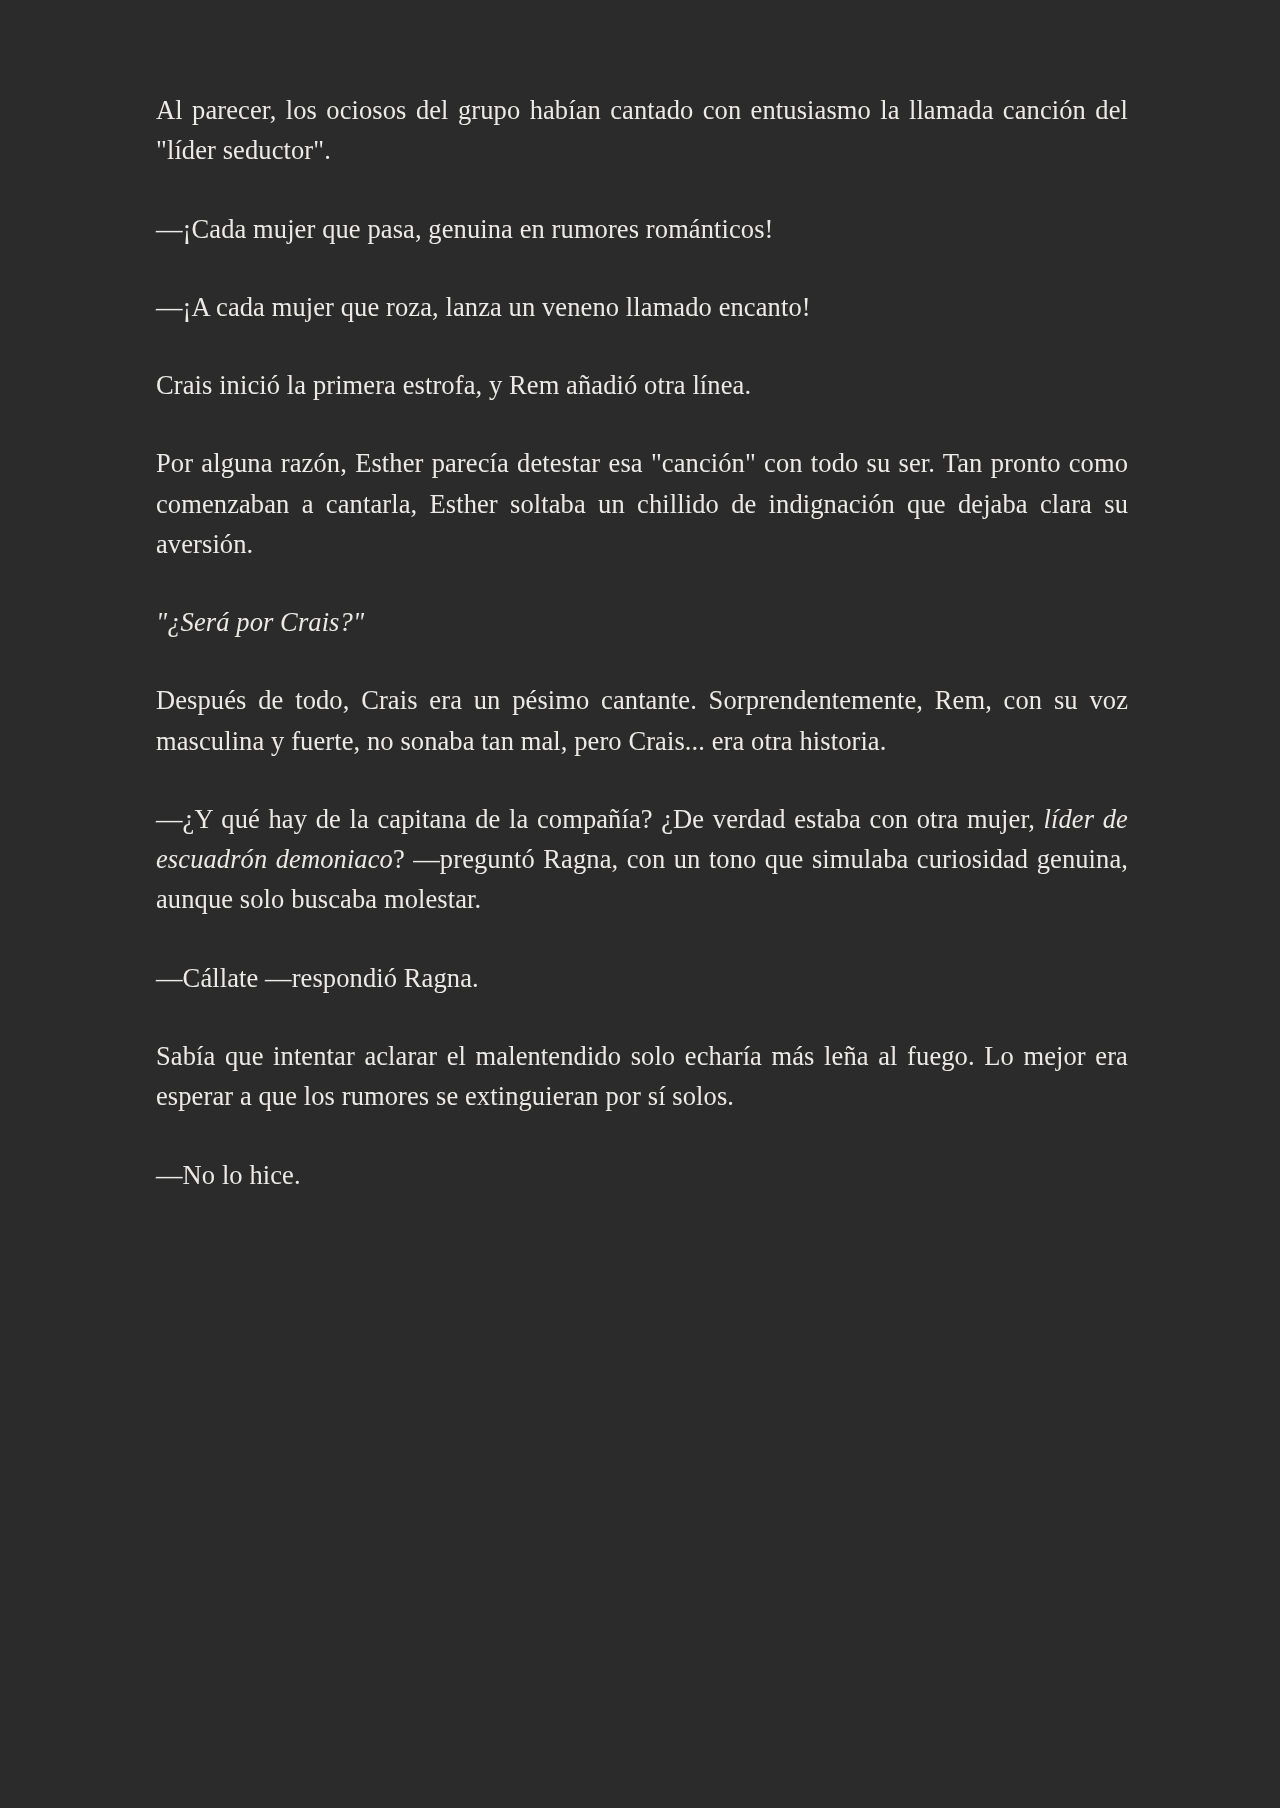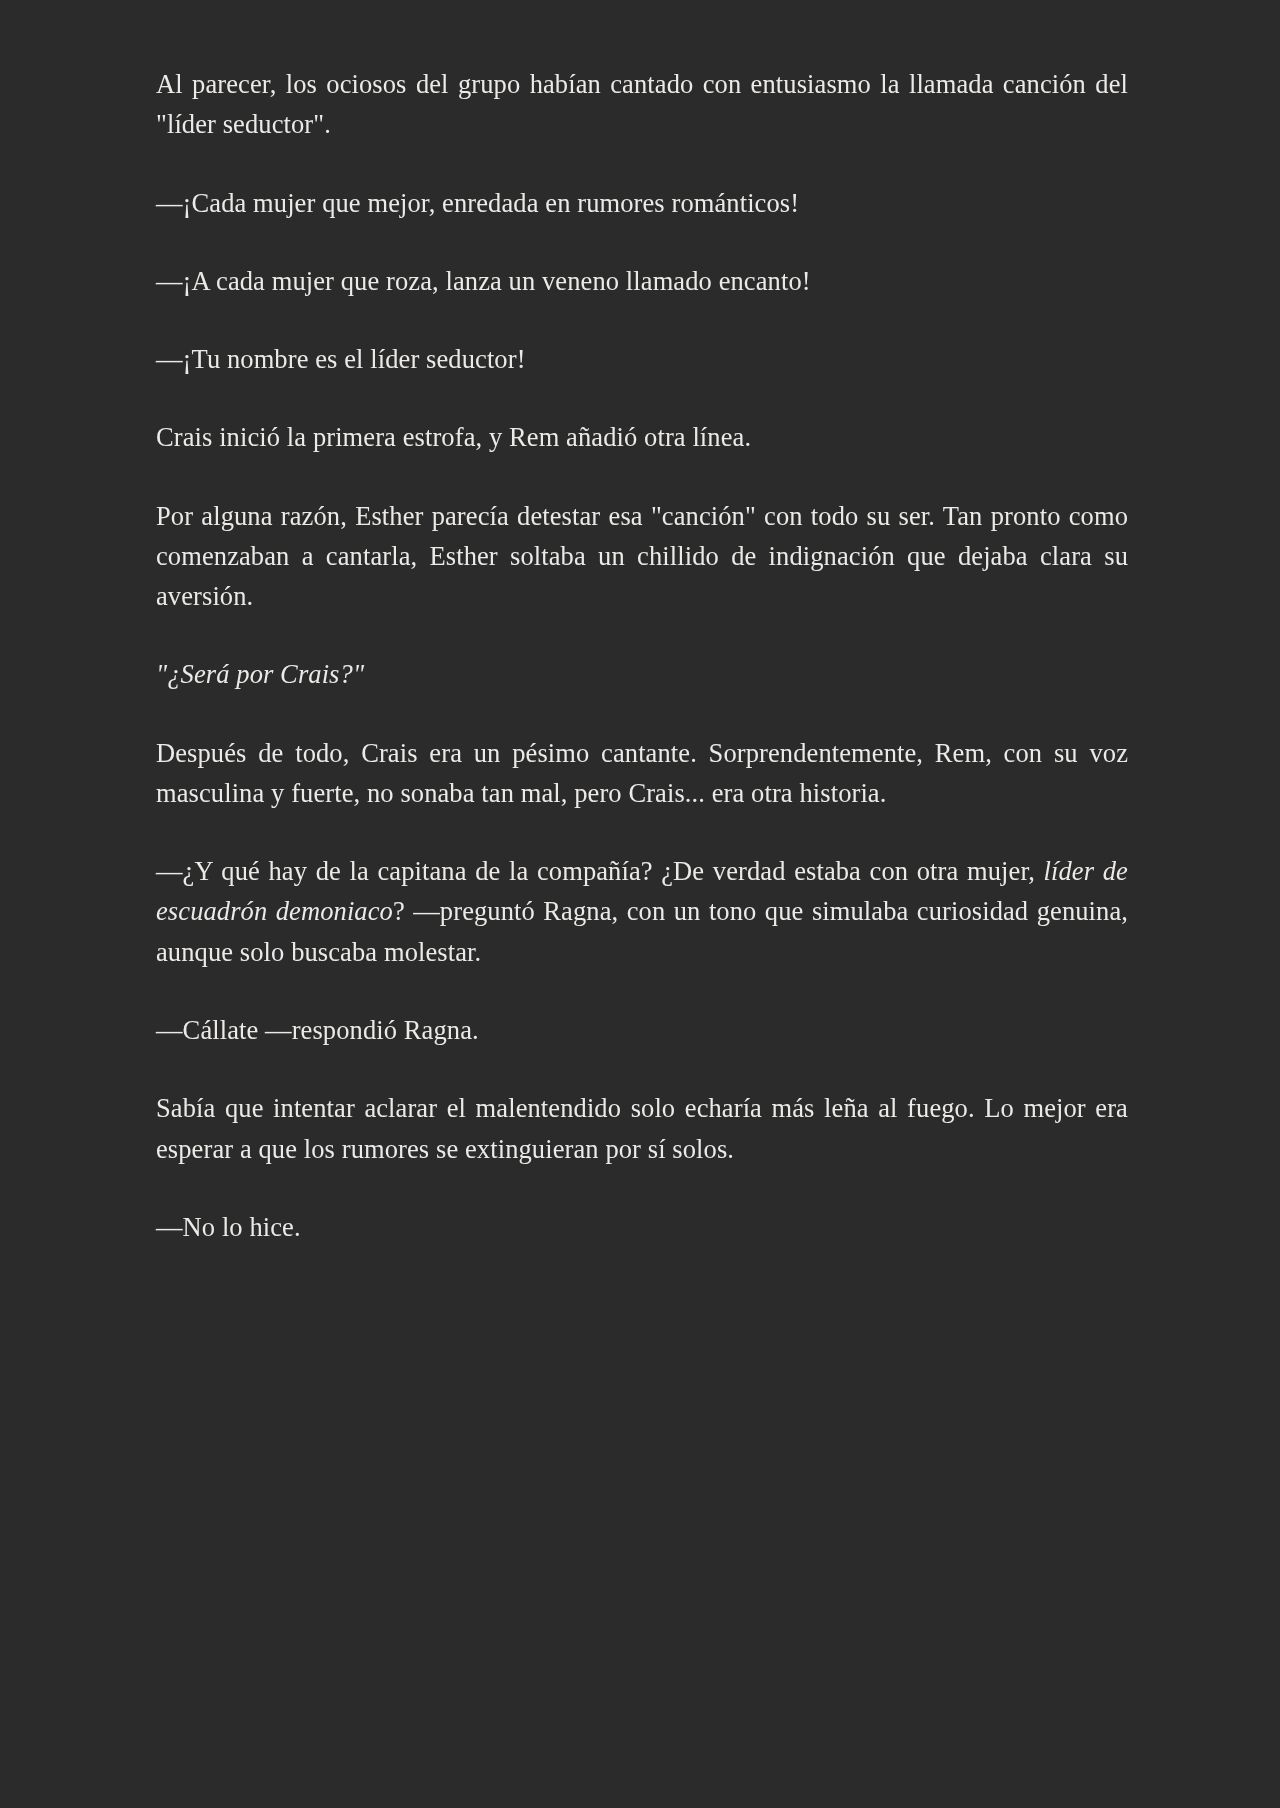--- a/index.html
+++ b/index.html
@@ -10,21 +10,21 @@
   body {
     width: 1280px;
     min-height: 1808px;
     font-family: "Liberation Serif", "DejaVu Serif", serif;
     color: #e9e7e4;
   }
   .page {
     width: 1280px;
     min-height: 1808px;
     box-sizing: border-box;
-    padding: 64px 152px 120px 156px;
+    padding: 90px 152px 120px 156px;
     background: #2b2b2b;
   }
   .reader-body {
     max-width: 972px;
   }
   p.para {
     margin: 0 0 38px 0;
     font-size: 26.5px;
     line-height: 1.52;
     text-align: justify;
@@ -47,25 +47,24 @@
   }
 </style>
 </head>
 <body>
 
 <div class="page">
   <article class="reader-body">
 
     <p class="para">Al parecer, los ociosos del grupo habían cantado con entusiasmo la llamada canción del "líder seductor".</p>
 
-    <p class="para dialogue">—¡Cada mujer que mejor, enredada en rumores románticos!</p>
+    <p class="para dialogue">—¡Cada mujer que pasa, genuina en rumores románticos!</p>
 
     <p class="para dialogue">—¡A cada mujer que roza, lanza un veneno llamado encanto!</p>
 
-    <p class="para dialogue">—¡Tu nombre es el líder seductor!</p>
 
     <p class="para short">Crais inició la primera estrofa, y Rem añadió otra línea.</p>
 
 
 
     <p class="para">Por alguna razón, Esther parecía detestar esa "canción" con todo su ser. Tan pronto como comenzaban a cantarla, Esther soltaba un chillido de indignación que dejaba clara su aversión.</p>
 
     <p class="para italic">"¿Será por Crais?"</p>
 
     <p class="para">Después de todo, Crais era un pésimo cantante. Sorprendentemente, Rem, con su voz masculina y fuerte, no sonaba tan mal, pero Crais... era otra historia.</p>

